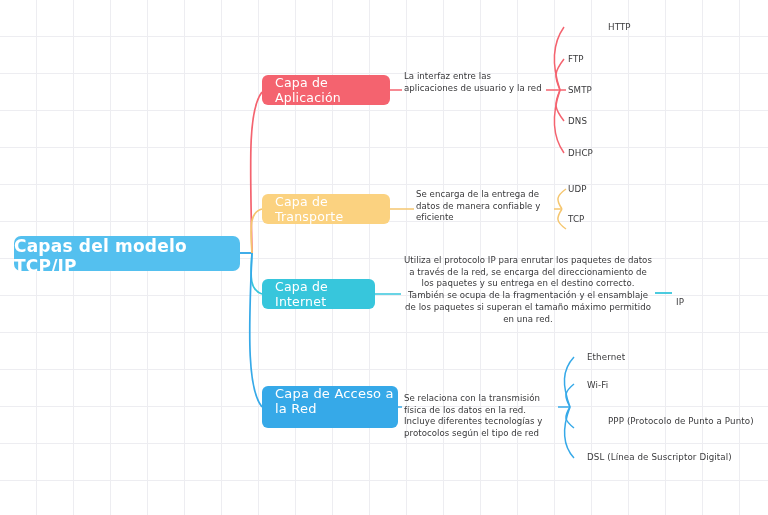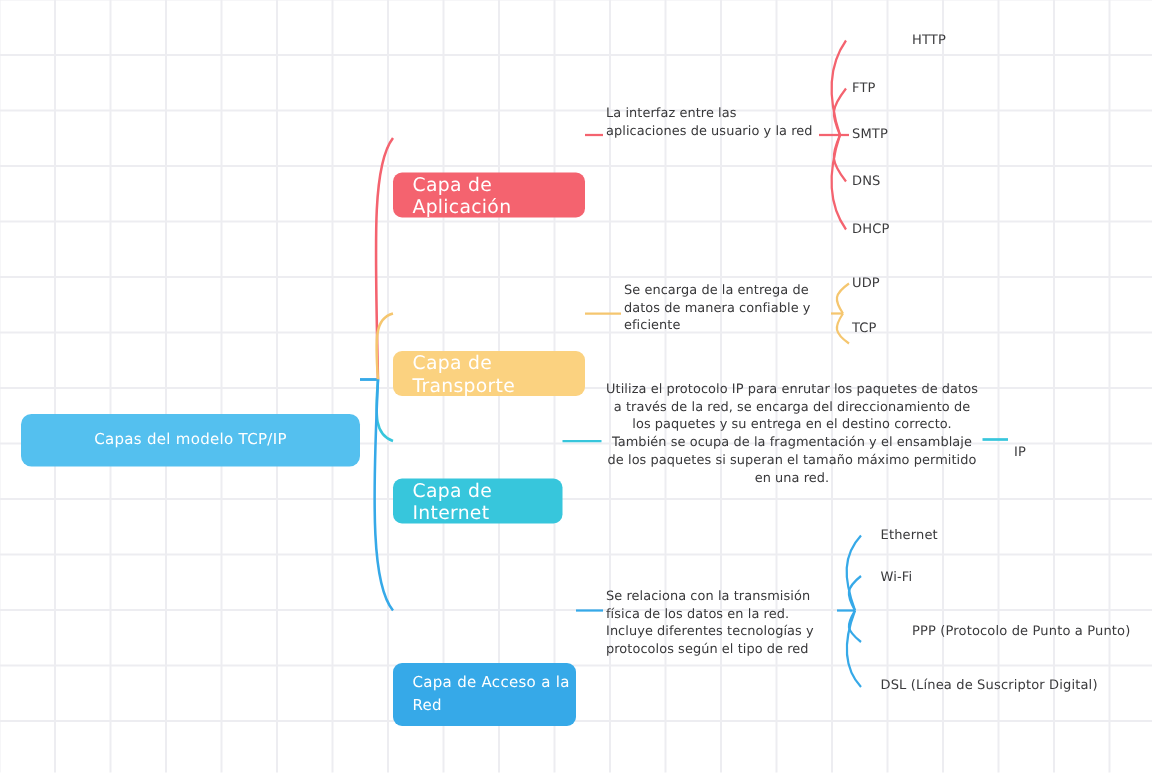--- a/index.html
+++ b/index.html
@@ -19,54 +19,53 @@
     background-size:37px 37px;
     background-position:-1px -1px;
   }
   #wires{position:absolute;left:0;top:0;width:768px;height:515px;pointer-events:none;}
   .node{
     position:absolute;
     box-sizing:border-box;
     border-radius:6px;
     color:#ffffff;
     display:flex;
-    align-items:center;
     letter-spacing:.2px;
-    margin-top:40px;
   }
   .node span{display:block;}
   #root-node{
     left:14px;top:236px;width:226px;height:35px;
     background:#54C0EF;
     border-radius:7px;
-    font-size:10px;
+    font-size:17px;
     justify-content:center;
+    font-weight:bold;
   }
   #n-app{
     left:262px;top:75px;width:128px;height:30px;
     background:#F4636F;
     font-size:12.5px;
     padding-left:13px;
   }
   #n-trans{
     left:262px;top:194px;width:128px;height:30px;
     background:#FBD280;
     font-size:12.5px;
     padding-left:13px;
   }
   #n-inet{
     left:262px;top:279px;width:113px;height:30px;
     background:#37C6DC;
     font-size:12.5px;
     padding-left:13px;
   }
   #n-acc{
-    left:262px;top:402px;width:122px;height:42px;
+    left:262px;top:386px;width:136px;height:42px;
     background:#36A9E8;
-    font-size:10px;
+    font-size:13px;
     padding-left:13px;
     line-height:15px;
   }
   .desc{
     position:absolute;
     color:#38383a;
     font-size:8.6px;
     line-height:11.7px;
     letter-spacing:.05px;
   }

